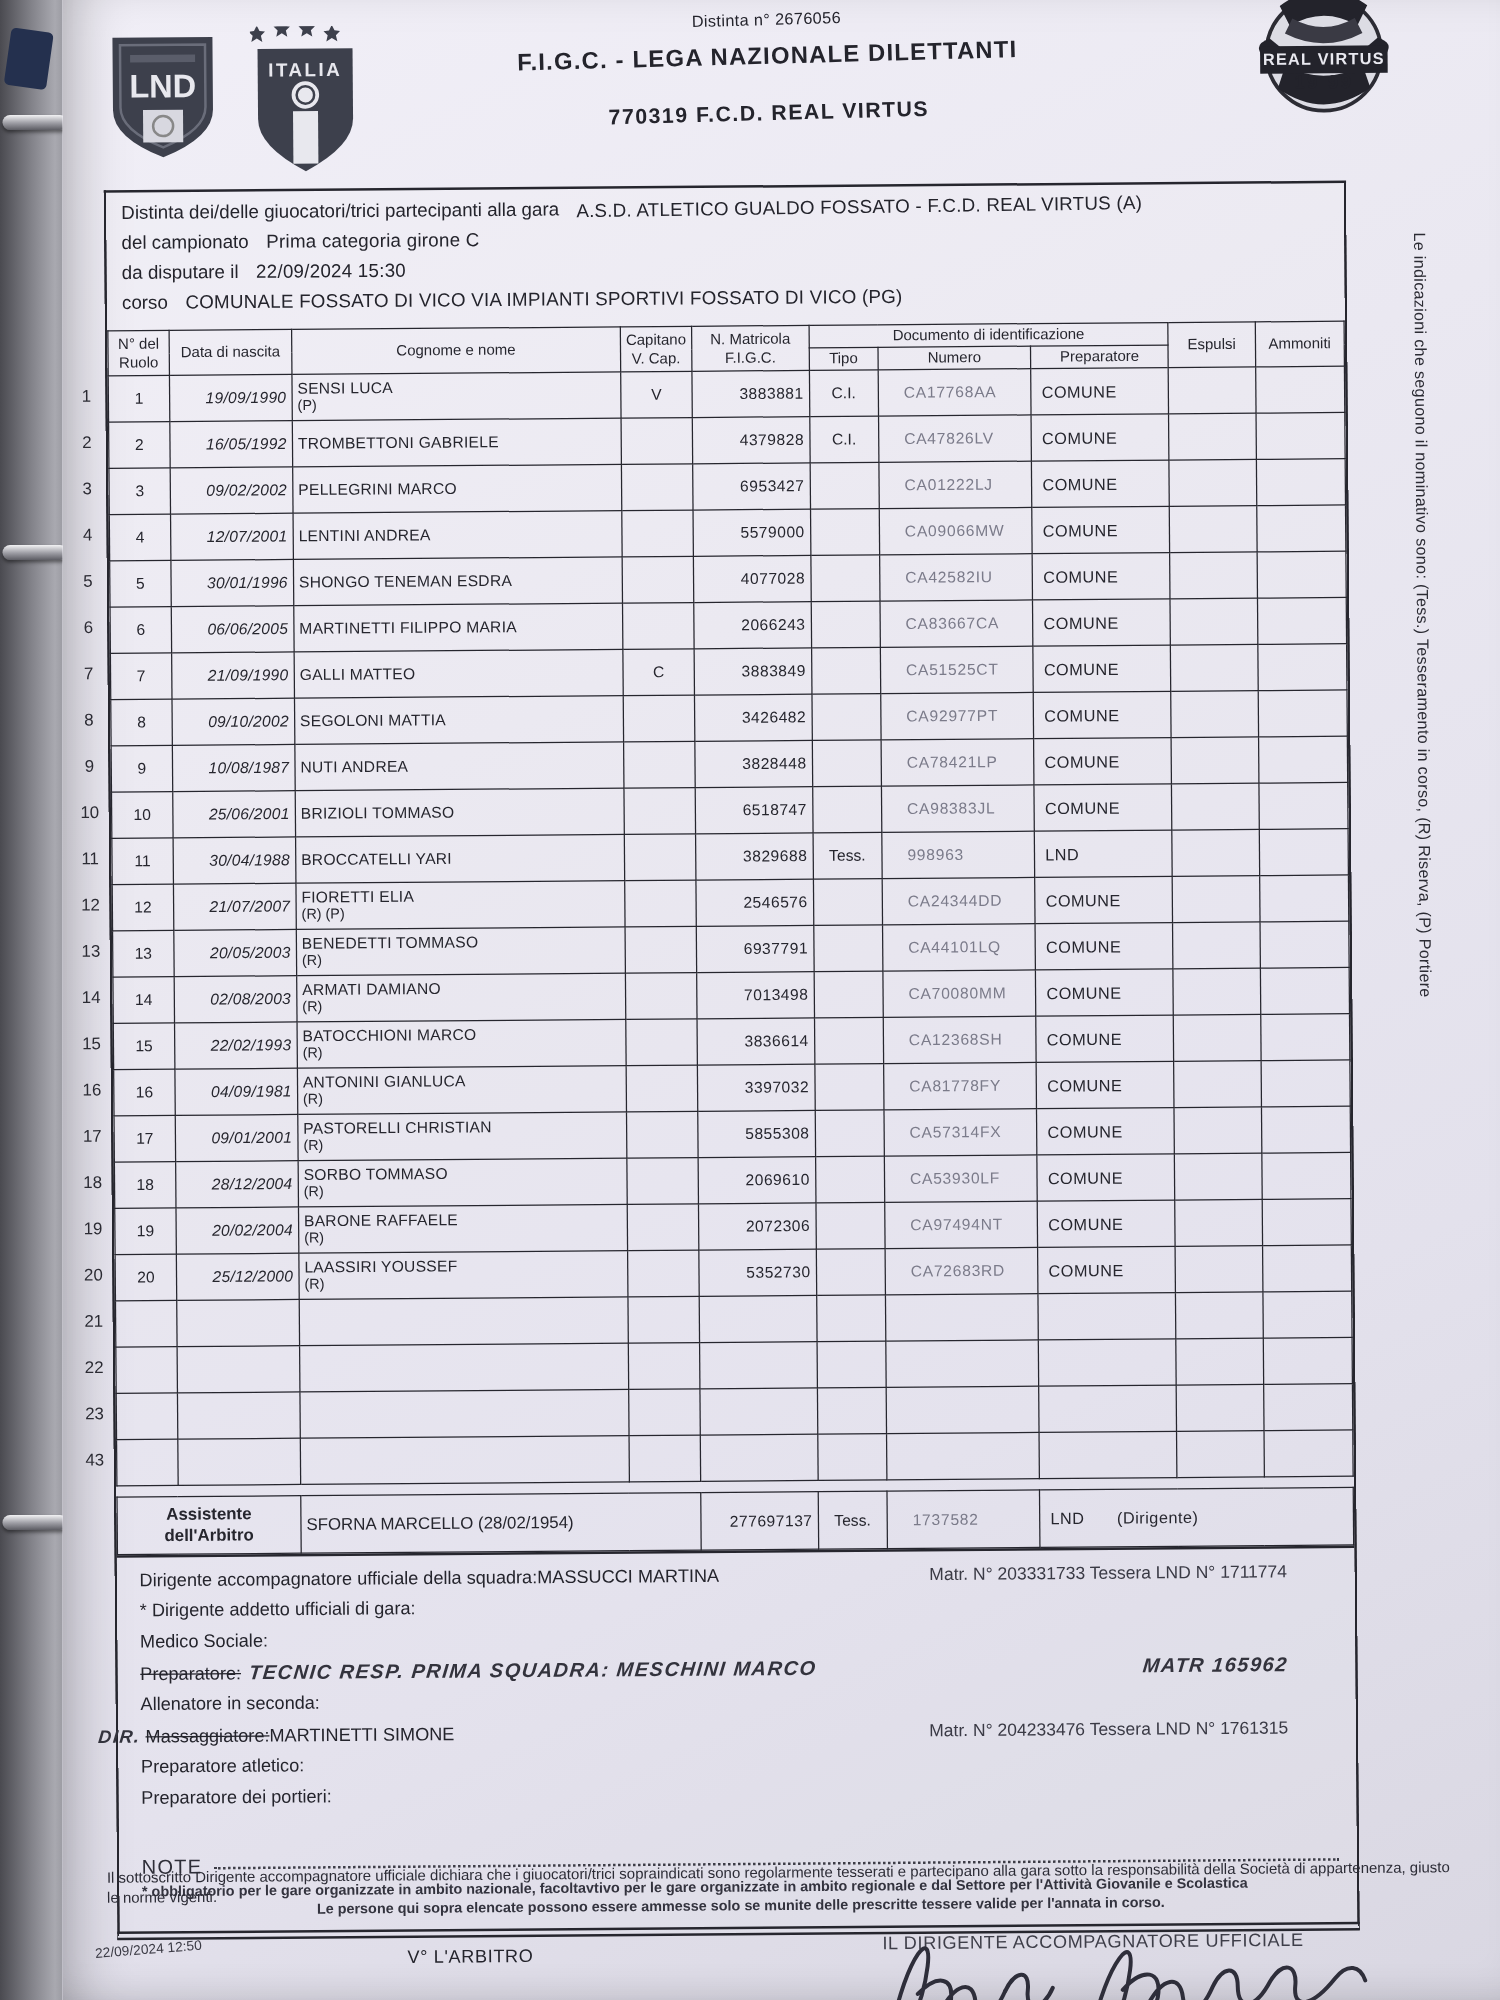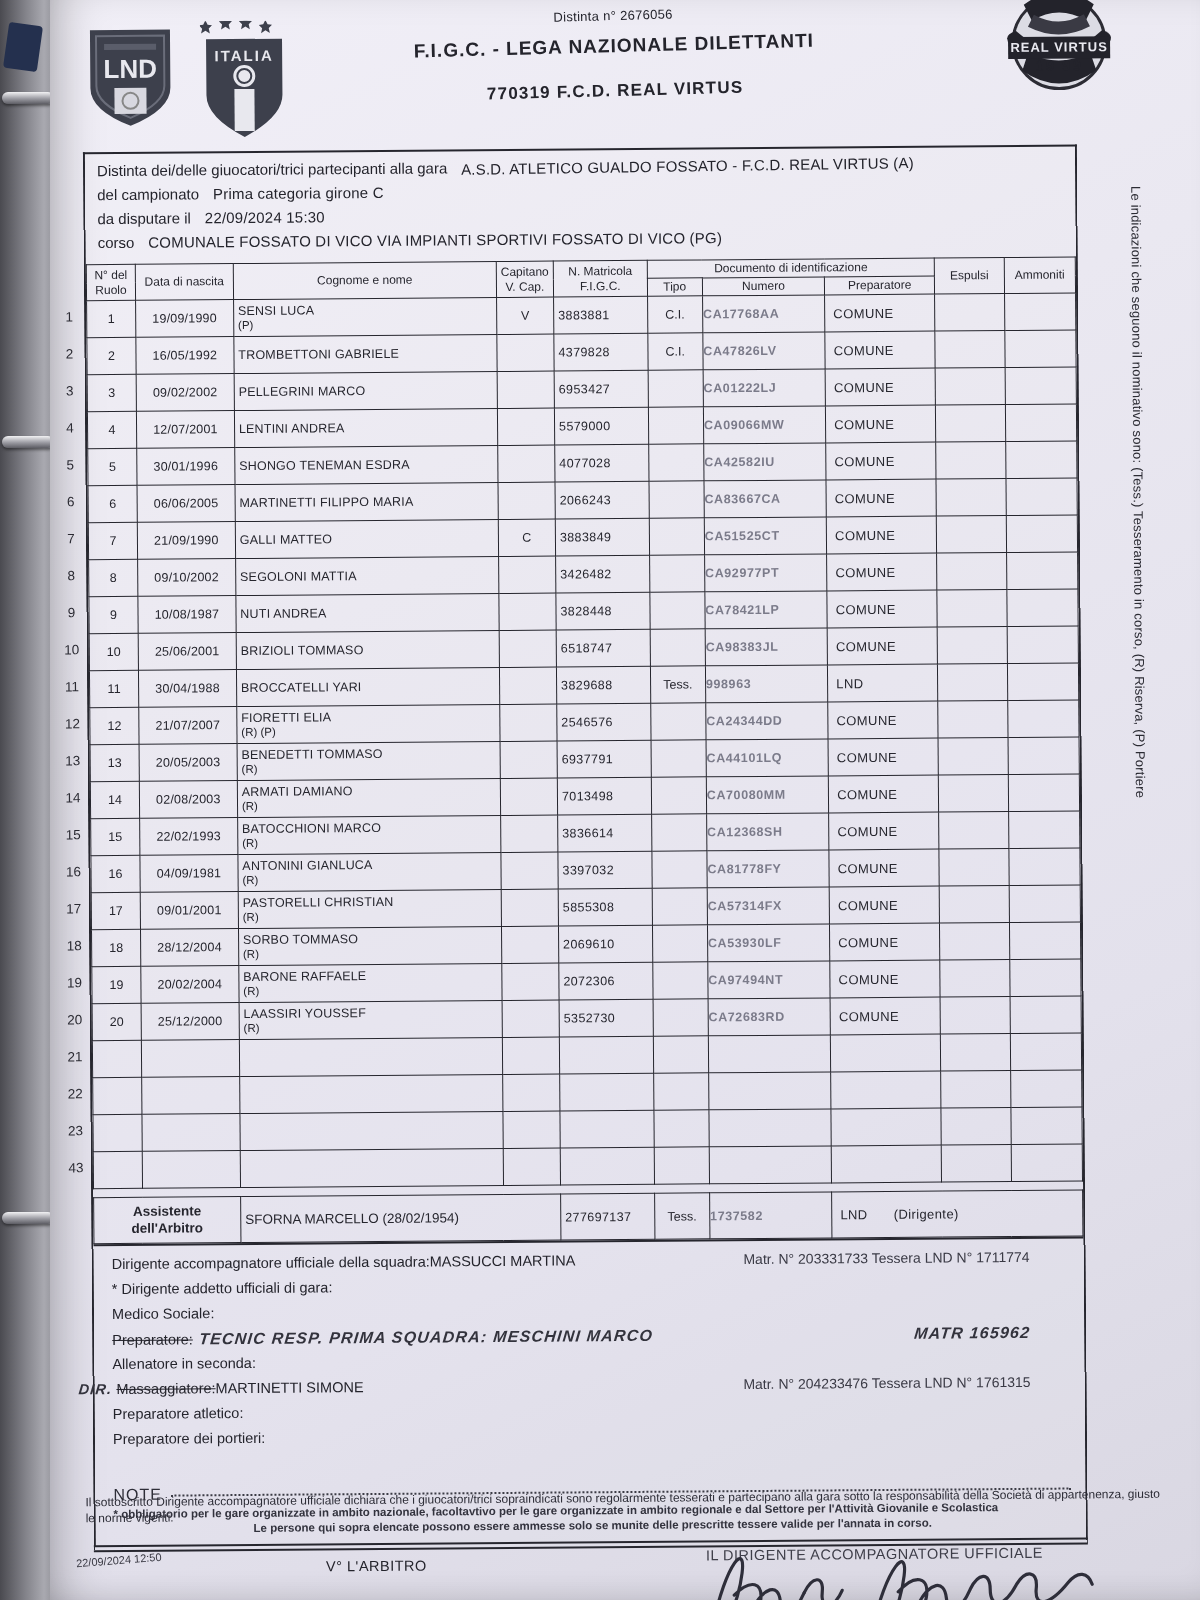--- a/index.html
+++ b/index.html
@@ -38,23 +38,23 @@
   .mi-label { white-space:nowrap; }
   .mi-value { font-weight:400; letter-spacing:.2px; }
   .mi-row.gara .mi-value { transform:rotate(-0.4deg); }
 
   
   table { border-collapse:collapse; width:100%; table-layout:fixed; }
   th, td { border:1.7px solid #26262e; font-size:12.5px; padding:1px 4px; vertical-align:middle;
     overflow:hidden; color:#26262e; }
   thead th { font-weight:400; font-size:12px; text-align:center; white-space:pre-line; line-height:1.25; }
   td.c-ruolo, td.c-cap, td.c-tipo { text-align:center; }
-  td.c-nascita { text-align:center; letter-spacing:.2px; }
-  td.c-matricola { text-align:left; letter-spacing:.4px; }
-  td.c-numero { letter-spacing:.6px; color:#7b7b8a; padding-left:0;font-weight:bold; }
+  td.c-nascita { text-align:right; letter-spacing:.2px;font-style:italic; }
+  td.c-matricola { text-align:right; letter-spacing:.4px; }
+  td.c-numero { letter-spacing:.6px; color:#7b7b8a; padding-left:20px; }
   td.c-rilasciato { letter-spacing:.4px; font-size:13px; padding-left:8px; }
   tbody tr.player-row td { height:37px; }
   .pname { font-size:12.5px; line-height:1.15; letter-spacing:.2px; }
   .psub { font-size:11.5px; line-height:1.1; }
   tr.spacer td { border:0; height:9px; padding:0; }
   tr.assistant-row td { height:46px; }
   .arb-label { font-weight:bold; text-align:center; font-size:13.5px; line-height:1.2; }
   .dirigente-extra { margin-left:26px; }
 
   

